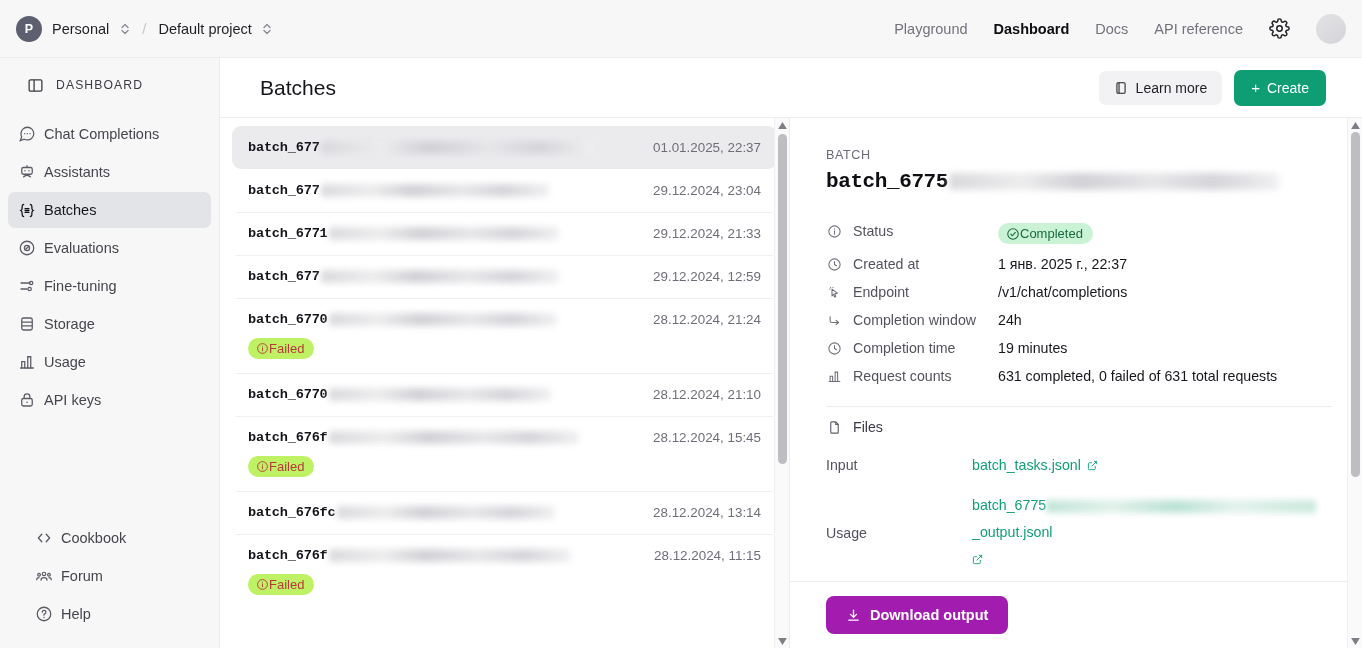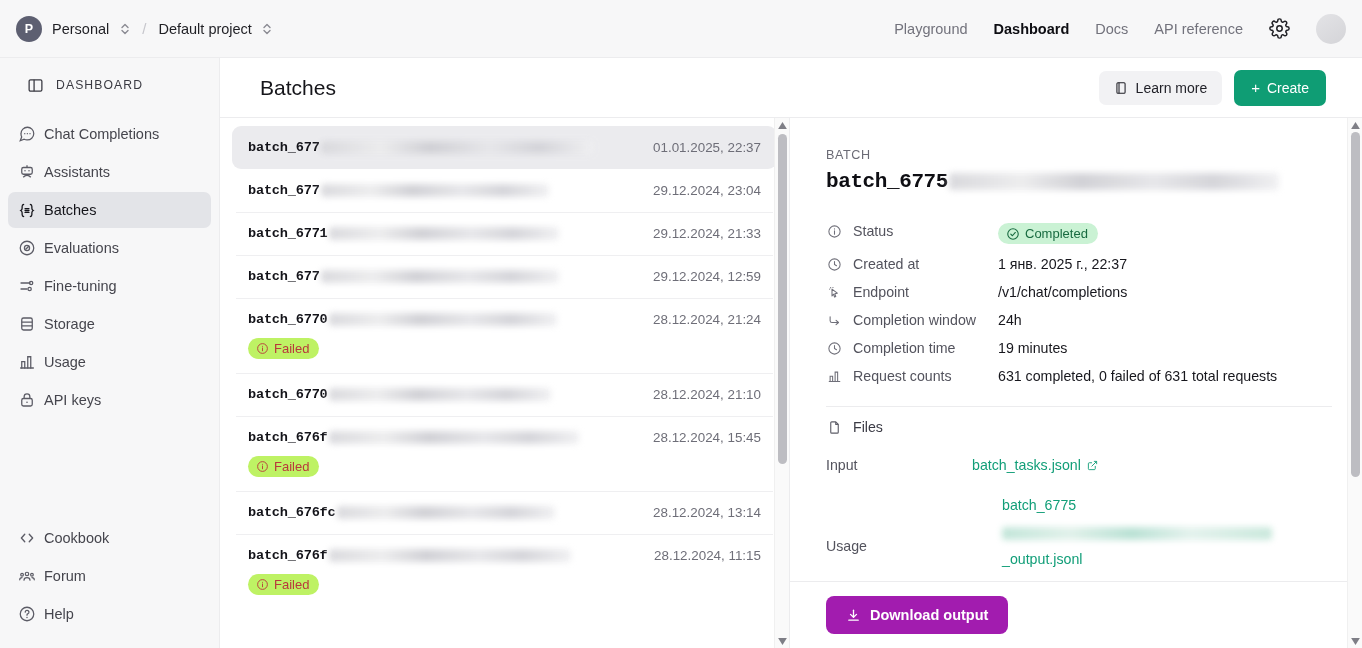--- a/index.html
+++ b/index.html
@@ -55,21 +55,21 @@
   .sb-group { margin-top: 14px; display: flex; flex-direction: column; gap: 2px; padding: 0 8px; }
   .sb-item {
     display: flex; align-items: center; gap: 8px;
     padding: 9px 10px; border-radius: 7px;
     font-size: 14.5px; color: #45454d; cursor: pointer;
   }
   .sb-item .ic { width: 18px; height: 18px; display: flex; align-items: center;
     justify-content: center; color: #5c5c66; flex: none; }
   .sb-item.active { background: #e3e4e8; color: #14141a; }
   .sb-item.active .ic { color: #14141a; }
-  .sb-bottom { margin-top: auto; padding: 0 8px 16px; display: flex; flex-direction: column; gap: 2px; }
+  .sb-bottom { margin-top: auto; padding: 0 25px 16px; display: flex; flex-direction: column; gap: 2px; }
 
   
   .main { flex: 1; display: flex; flex-direction: column; min-width: 0; background: #fff; }
   .main-head {
     height: 60px; min-height: 60px; display: flex; align-items: center;
     padding: 0 36px 0 40px; border-bottom: 1px solid #ececee;
   }
   .page-title { font-size: 21px; font-weight: 400; color: #15151a; }
   .head-actions { margin-left: auto; display: flex; align-items: center; gap: 12px; }
   .btn-ghost {
@@ -106,21 +106,21 @@
     color: #14141a; white-space: nowrap; letter-spacing: -.2px;
   }
   .redact {
     display: inline-block; vertical-align: middle; height: 13px; margin-left: 1px;
     border-radius: 3px;
     background: linear-gradient(90deg,#d8d8dc,#ececed 22%,#cfcfd4 40%,#e6e6e9 62%,#d3d3d8 80%,#f0f0f2);
     filter: blur(3.2px); opacity: .95;
   }
   .row-date { margin-left: auto; font-size: 13.4px; color: #6e6e78; white-space: nowrap; padding-left: 18px; }
   .badge {
-    display: inline-flex; align-items: center; gap: 5px; margin-top: 11px;
+    display: inline-flex; align-items: center; margin-top: 11px;
     padding: 3px 10px 3px 8px; border-radius: 20px; font-size: 13px; font-weight: 400;
   }
   .badge.failed { background: #bef264; color: #b8393b; }
   .badge.completed { background: #caf2d4; color: #186b40; }
 
   
   .vsb { position: absolute; top: 0; bottom: 0; width: 15px; background: #fafafa;
     border-left: 1px solid #f0f0f0; display: flex; flex-direction: column; align-items: center; }
   .vsb.list-sb { right: 0; }
   .vsb .arw { height: 14px; display: flex; align-items: center; justify-content: center; color: #7e7e86; }
@@ -578,21 +578,21 @@
                 <a class="flink" href="#"><span>batch_tasks.jsonl</span><span class="ext"><svg width="11" height="11" viewBox="0 0 24 24" fill="none" stroke="currentColor" stroke-width="2">
                         <path d="M18 13v6a2 2 0 0 1-2 2H5a2 2 0 0 1-2-2V8a2 2 0 0 1 2-2h6"></path>
                         <path d="M15 3h6v6"></path>
                         <path d="M10 14 21 3"></path>
                       </svg></span></a>
               </div>
             </div>
 
             <div class="dl-row" style="margin-top:6px;align-items:center;">
               <div class="flabel">Usage</div>
-              <div class="dl-value" style="line-height:1.9;margin-left:30px;">
+              <div class="dl-value" style="line-height:1.9;">
                 <a class="flink" href="#"><span>batch_6775</span><span class="redact-green" id="outRedact" style="width: 270px;"></span><span>_output.jsonl</span><br><span class="ext" style="margin-left:0;"><svg width="11" height="11" viewBox="0 0 24 24" fill="none" stroke="currentColor" stroke-width="2">
                         <path d="M18 13v6a2 2 0 0 1-2 2H5a2 2 0 0 1-2-2V8a2 2 0 0 1 2-2h6"></path>
                         <path d="M15 3h6v6"></path>
                         <path d="M10 14 21 3"></path>
                       </svg></span></a>
               </div>
             </div>
 
           </div>
 

